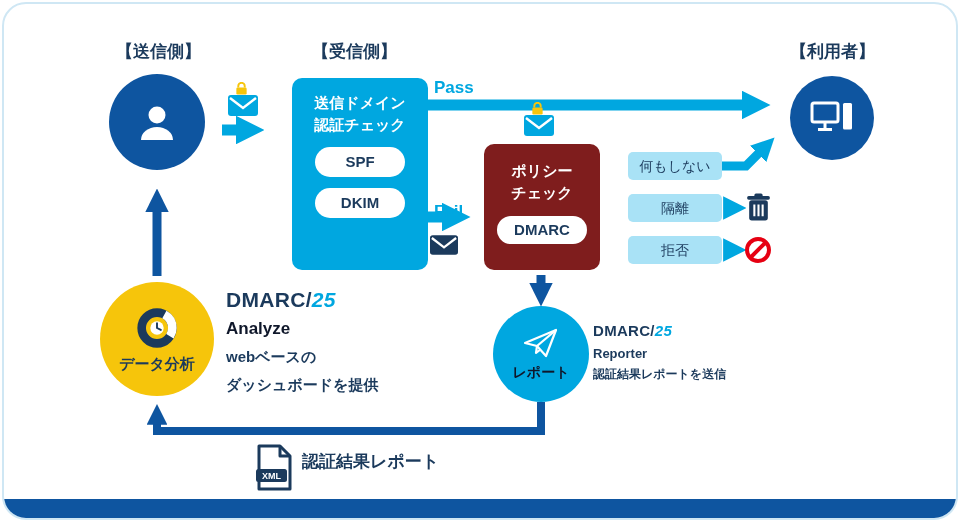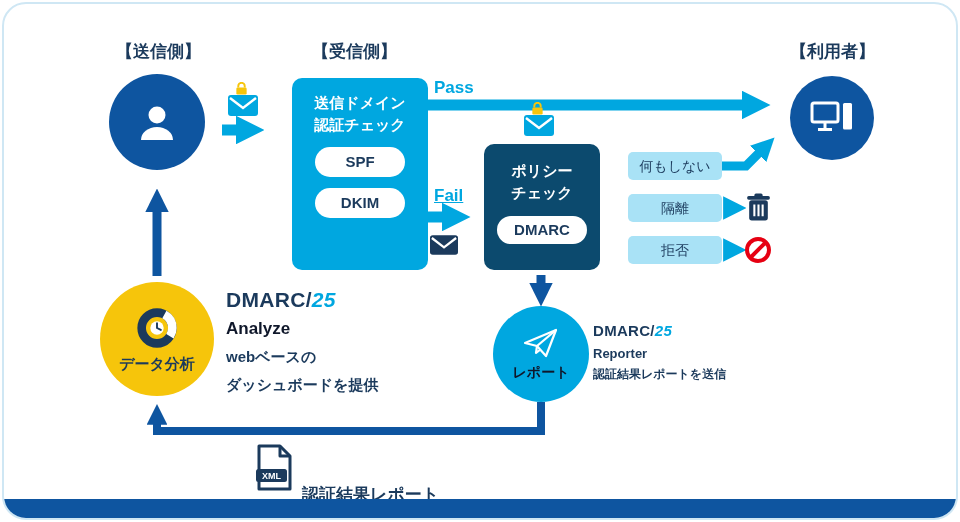--- a/index.html
+++ b/index.html
@@ -111,27 +111,27 @@
     <svg class="lock" style="left:6px; top:0;" width="15" height="13" viewBox="0 0 14 12">
       <path d="M4 5 V3.7 a3 3 0 0 1 6 0 V5" fill="none" stroke="#f6c50b" stroke-width="1.8"></path>
       <rect x="2.2" y="5" width="9.6" height="6.6" rx="1.2" fill="#f6c50b"></rect>
     </svg>
     <svg class="abs" style="left:0; top:13px;" width="30" height="21" viewBox="0 0 30 21">
       <rect x="0" y="0" width="30" height="21" rx="3" fill="#00a7e0"></rect>
       <path d="M2 3 L15 13 L28 3" stroke="#ffffff" stroke-width="2.4" fill="none"></path>
     </svg>
   </div>
 
-  <div class="abs flow-label" style="left:430px; top:182px;text-decoration:underline;">Fail</div>
+  <div class="abs flow-label" style="left:430px; top:198px;text-decoration:underline;">Fail</div>
   <svg class="abs" style="left:426px; top:231px;" width="28" height="20" viewBox="0 0 30 21">
     <rect x="0" y="0" width="30" height="21" rx="3" fill="#1b3a5c"></rect>
     <path d="M2 3 L15 13 L28 3" stroke="#ffffff" stroke-width="2.4" fill="none"></path>
   </svg>
 
-  <div class="abs box" style="left:480px; top:140px; width:116px; height:126px; background:#0c4a6e; padding-top:16px;">
+  <div class="abs box" style="left:480px; top:140px; width:116px; height:126px; background:#7f1d1d; padding-top:16px;">
     <div class="box-title" style="width:66px;">ポリシーチェック</div>
     <div class="pill-white" style="height:28px; line-height:28px; border-radius:14px; margin-top:12px;">DMARC</div>
   </div>
 
   <div class="abs action-pill" style="left:624px; top:148px;">何もしない</div>
   <div class="abs action-pill" style="left:624px; top:190px;">隔離</div>
   <div class="abs action-pill" style="left:624px; top:232px;">拒否</div>
 
   <span class="abs" style="left:742px; top:189px;">
     <svg width="25" height="29" viewBox="0 0 24 28">
@@ -199,17 +199,17 @@
   </div>
 
   <span class="abs" style="left:252px; top:440px;">
     <svg width="37" height="47" viewBox="0 0 37 47">
       <path d="M3 2 H24 L34 12 V45 H3 Z" fill="#ffffff" stroke="#1b3a5c" stroke-width="3" stroke-linejoin="round"></path>
       <path d="M24 2 V12 H34" fill="none" stroke="#1b3a5c" stroke-width="3" stroke-linejoin="round"></path>
       <rect x="0" y="25" width="31" height="13" rx="2.5" fill="#1b3a5c"></rect>
       <text x="15.5" y="35" font-size="9" font-weight="bold" fill="#ffffff" text-anchor="middle">XML</text>
     </svg>
   </span>
-  <div class="abs report-title" style="left:298px; top:479px;">認証結果レポート</div>
+  <div class="abs report-title" style="left:298px; top:446px;">認証結果レポート</div>
 
   <div class="abs bottom-bar"></div>
 
 </div>
 
 </body></html>

